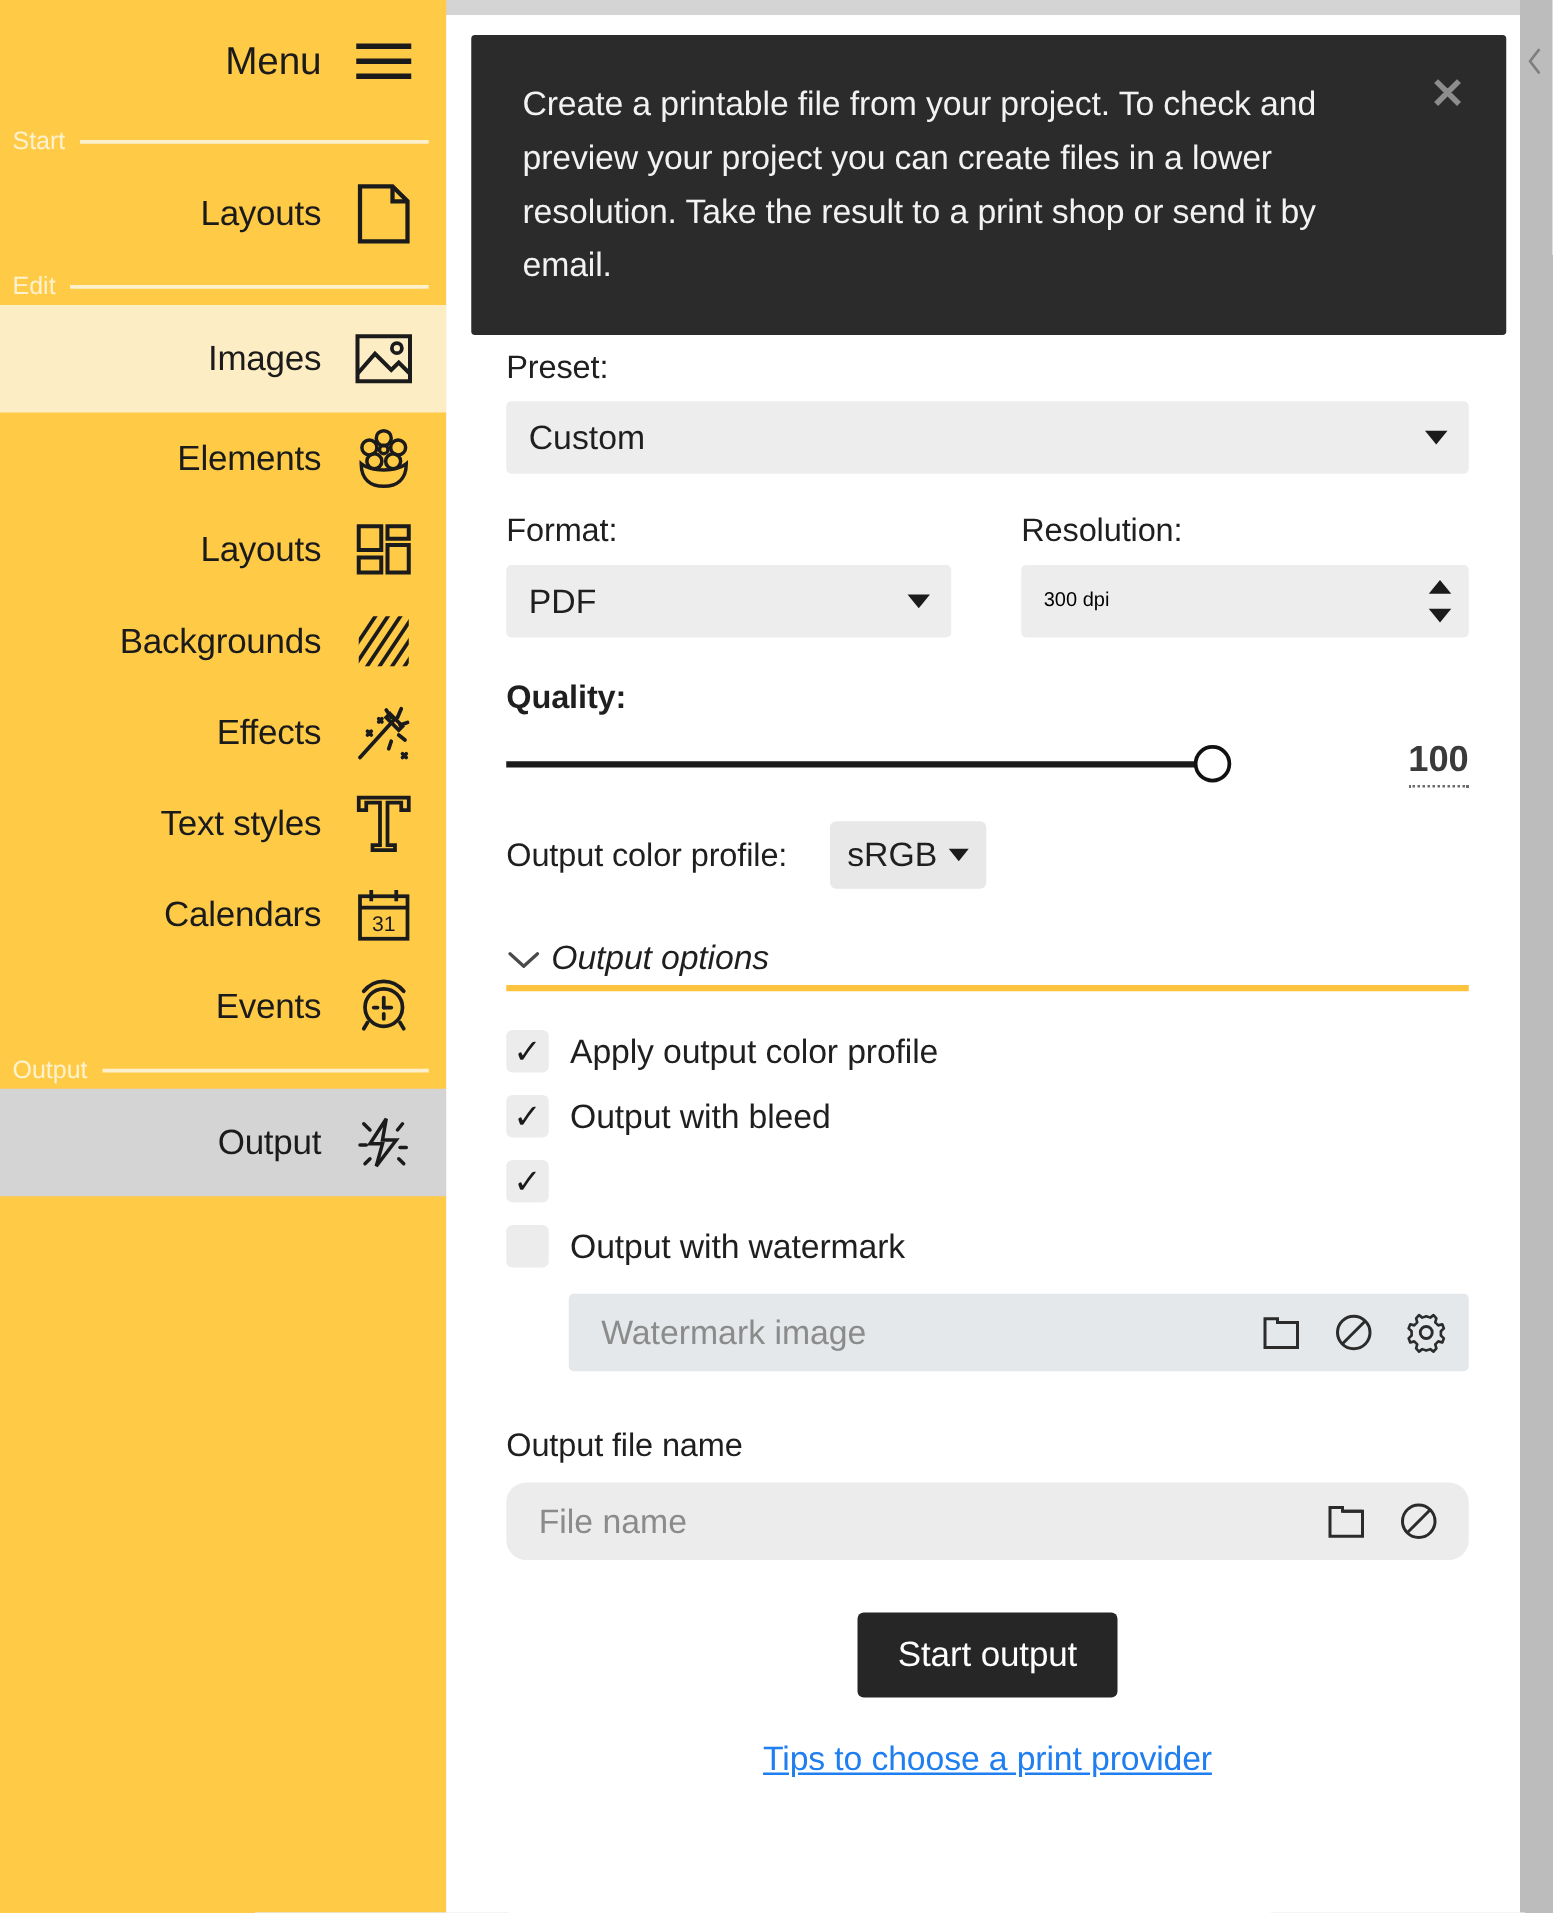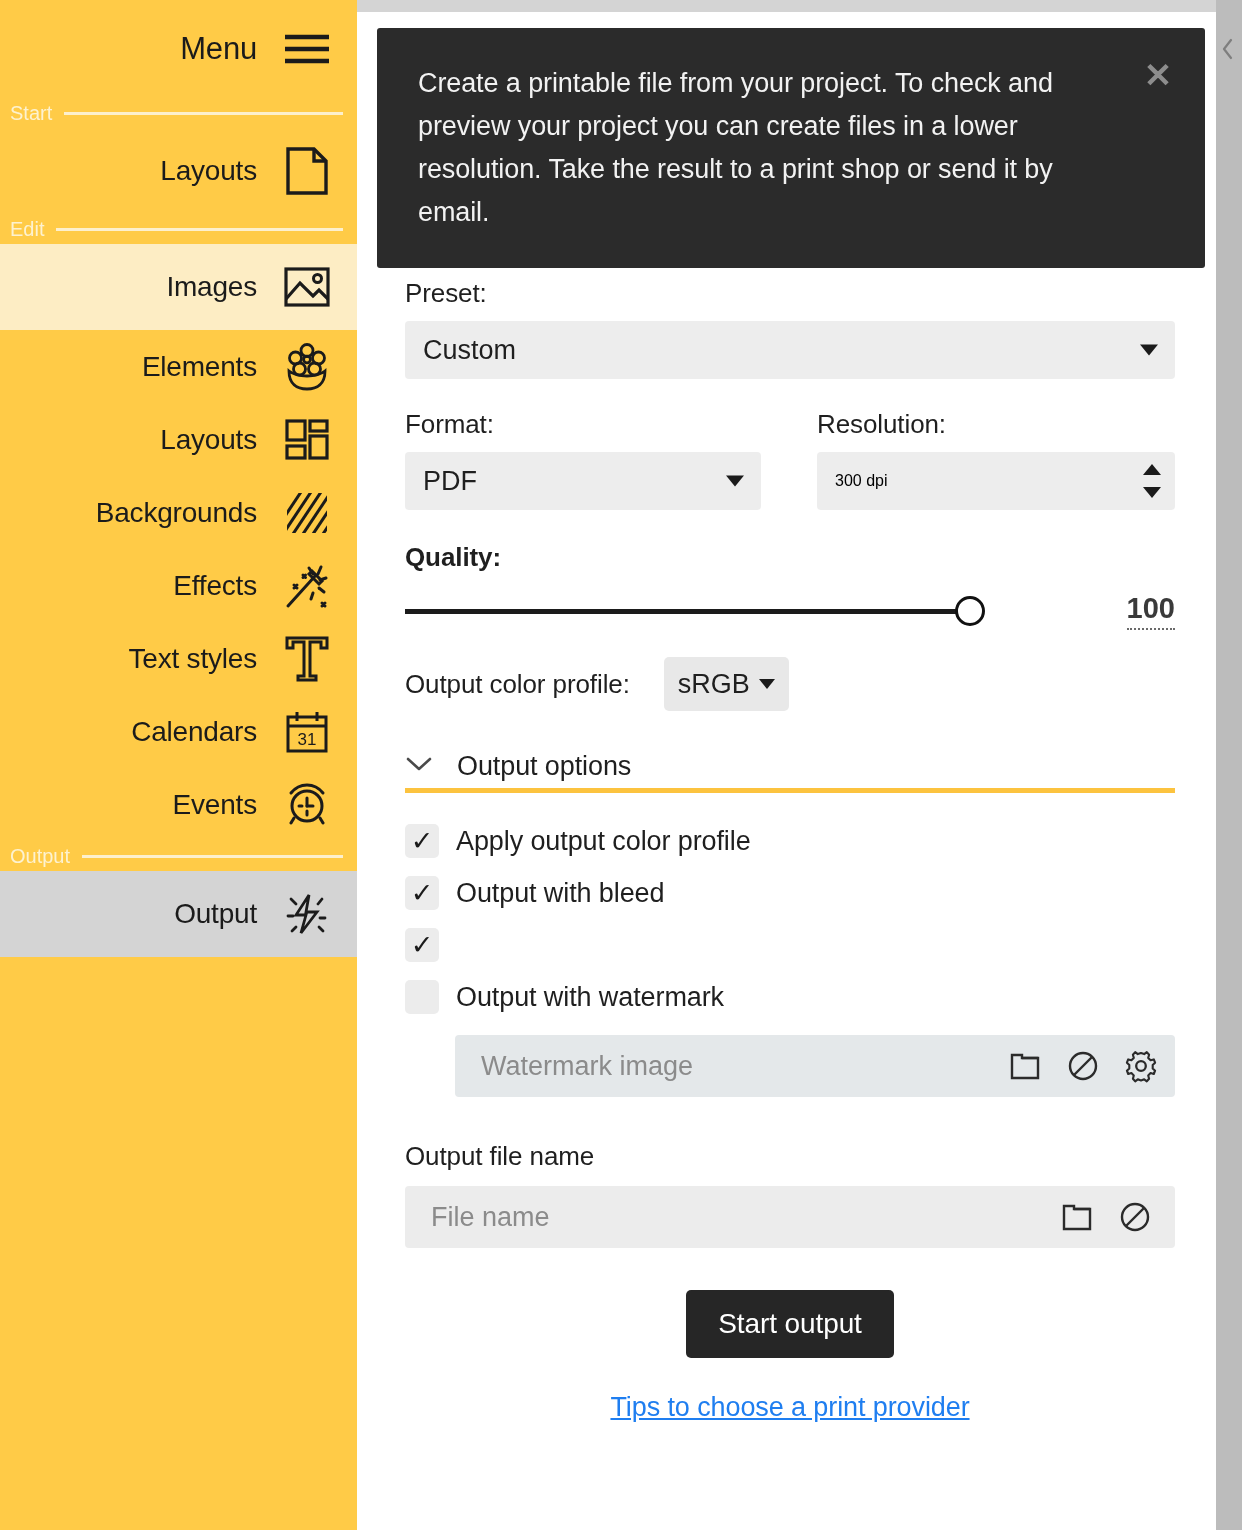--- a/index.html
+++ b/index.html
@@ -307,24 +307,25 @@
     border-right: 8px solid transparent;
     border-top: 10px solid #1b1b1b;
   }
 
   
   .accordion {
     margin-top: 38px;
   }
   .acc-head {
     display: flex;
-    align-items: center;
-    gap: 24px;
+    align-items: flex-end;
+    gap: 8px;
     cursor: pointer;
     padding-bottom: 6px;
+    font-style: italic;
   }
   .acc-head .acc-title {
     font-size: 27px;
     color: #1f1f1f;
     letter-spacing: -0.1px;
   }
   .acc-rule {
     height: 5px;
     background: #fcc33f;
     width: 100%;
@@ -391,21 +392,21 @@
     align-items: center;
     justify-content: center;
     cursor: pointer;
   }
 
   
   .outname-wrap { margin-top: 44px; }
   .file-input {
     margin-top: 14px;
     background: #ececec;
-    border-radius: 4px;
+    border-radius: 16px;
     height: 62px;
     display: flex;
     align-items: center;
     padding: 0 22px 0 26px;
     box-sizing: border-box;
     width: 770px;
   }
   .file-input .ph {
     font-size: 27px;
     color: #8b8b8b;

